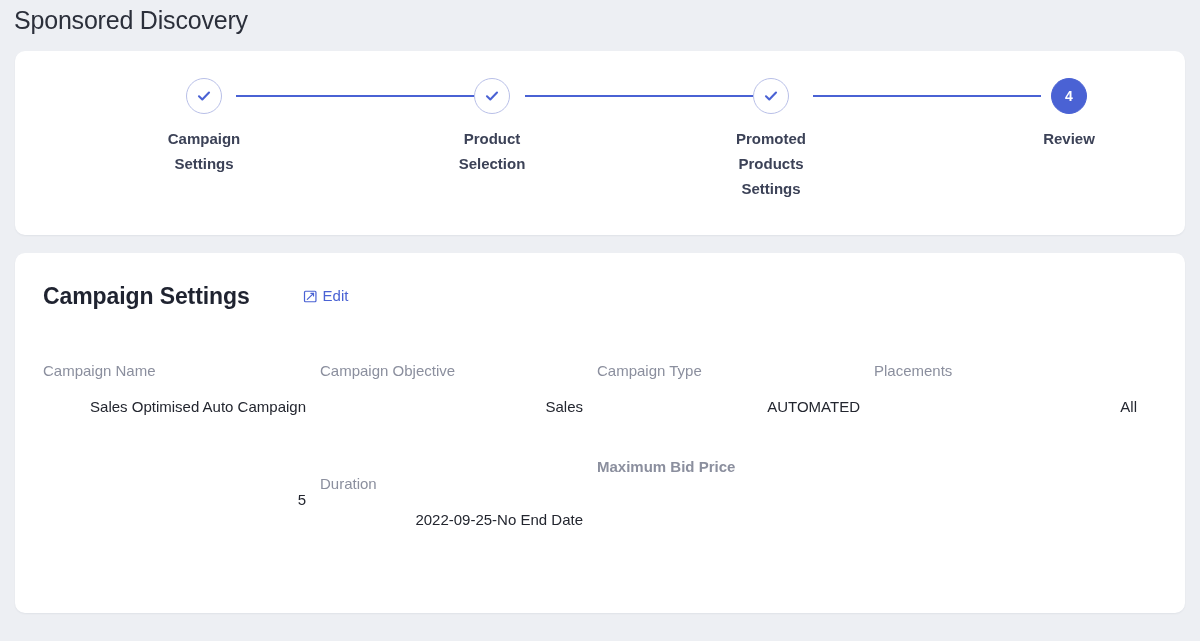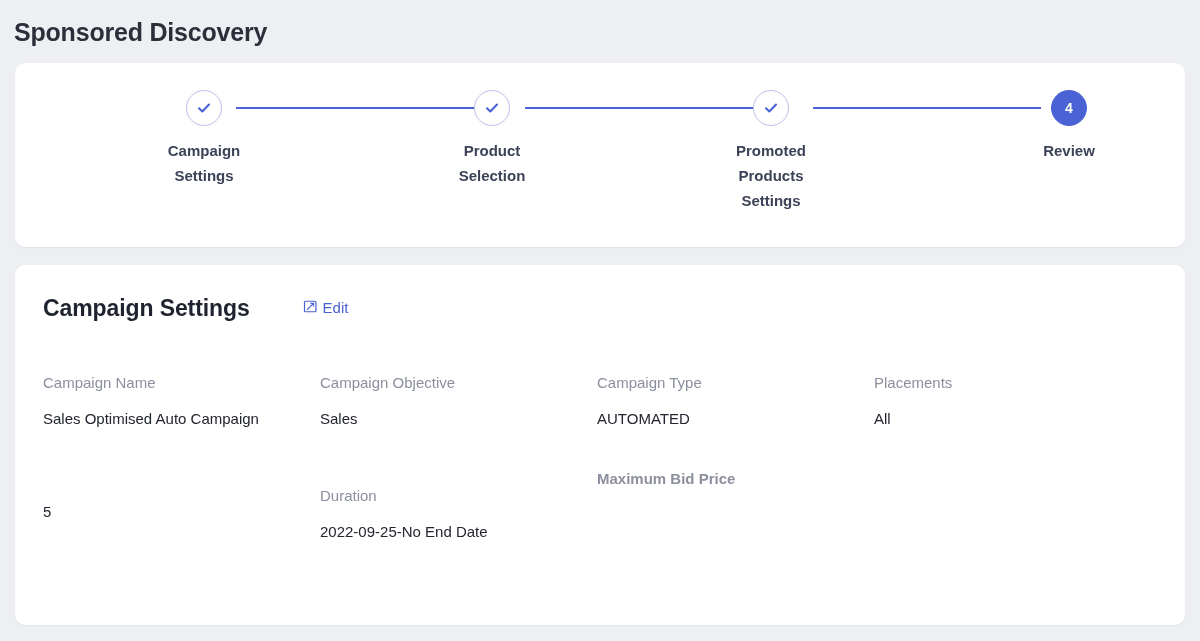--- a/index.html
+++ b/index.html
@@ -11,24 +11,24 @@
     height: 641px;
     background: #edeff3;
     font-family: "Liberation Sans", sans-serif;
     -webkit-font-smoothing: antialiased;
     overflow: hidden;
   }
 
   
   .page-title {
     font-size: 25px;
-    font-weight: bold;
+    font-weight: normal;
     color: #2b2f3a;
     letter-spacing: -0.2px;
-    padding: 16px 0 0 14px;
+    padding: 4px 0 0 14px;
     line-height: 32px;
   }
 
   
   .card {
     background: #ffffff;
     border-radius: 10px;
     margin: 0 15px;
     box-shadow: 0 1px 2px rgba(25, 32, 56, 0.06);
   }
@@ -108,21 +108,21 @@
   }
   .details-title {
     font-size: 23px;
     font-weight: bold;
     color: #1f2330;
     letter-spacing: -0.1px;
     line-height: 28px;
   }
   .edit-link {
     display: inline-flex;
-    align-items: flex-start;
+    align-items: center;
     margin-left: 12px;
     color: #4a62d4;
     font-size: 15px;
     cursor: pointer;
     line-height: 18px;
     padding-left: 41px;
   }
   .edit-icon {
     margin-right: 5px;
     display: inline-flex;
@@ -149,20 +149,21 @@
   .field-label {
     font-size: 15px;
     color: #8b8f9e;
     line-height: 20px;
   }
   .field-value {
     margin-top: 14px;
     font-size: 15px;
     color: #23262f;
     line-height: 23px;
+    text-align: right;
   }
   .field.wide {
     width: 380px;
   }
   .field.bid .field-label {
     position: relative;
     top: -17px;
     font-weight: bold;
   }
   .field.bid .field-value {

